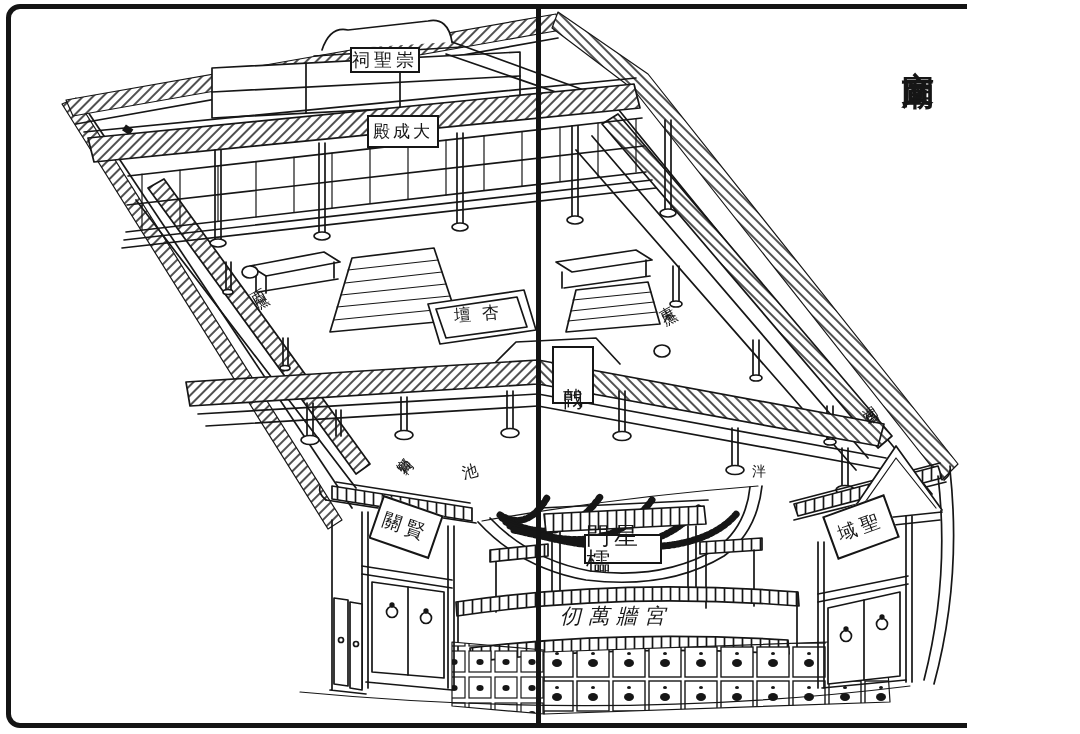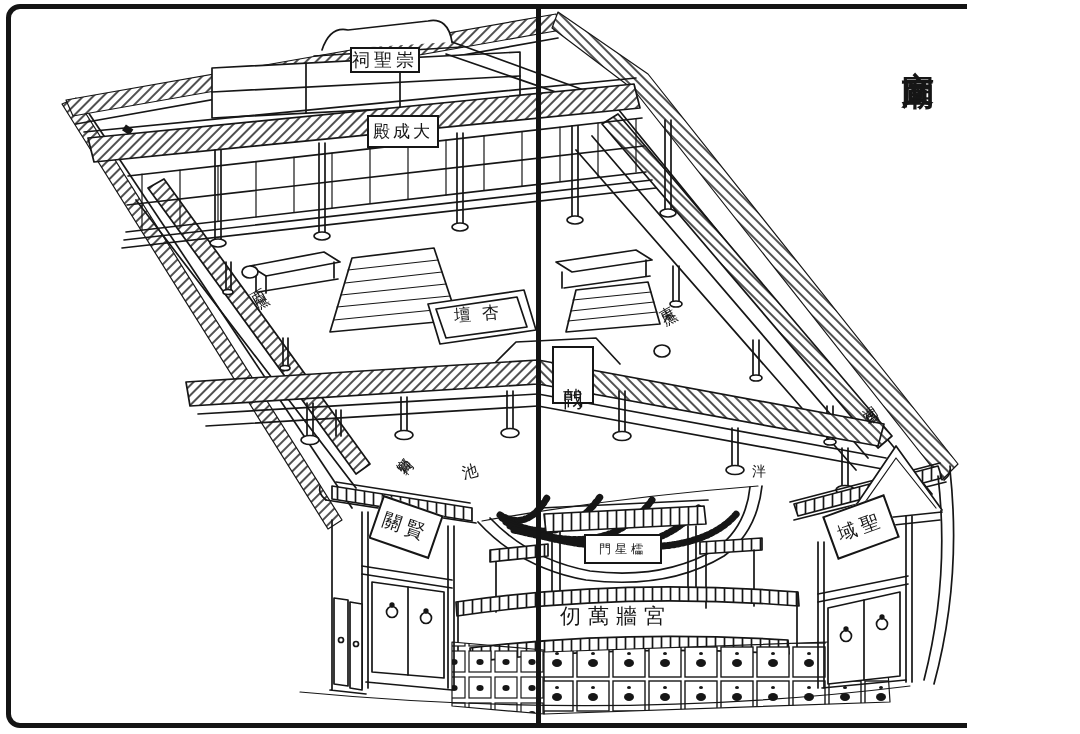--- a/index.html
+++ b/index.html
@@ -216,27 +216,27 @@
   </svg>
 
   <div class="flabel vtext title" style="left:899px;top:44px;height:130px;">文廟圖</div>
 
   <div class="plaque" style="left:350px;top:47px;width:70px;height:26px;font-size:18px;letter-spacing:4px;">祠聖崇</div>
 
   <div class="plaque" style="left:367px;top:115px;width:72px;height:33px;font-size:17px;letter-spacing:3px;border-width:2.5px;">殿成大</div>
 
   <div class="plaque vtext" style="left:552px;top:346px;width:42px;height:58px;font-size:20px;letter-spacing:3px;">戟門</div>
 
-  <div class="plaque" style="left:584px;top:534px;width:78px;height:30px;font-size:12px;letter-spacing:4px;">門星櫺</div>
+  <div class="plaque" style="left:584px;top:534px;width:78px;height:30px;font-size:24px;letter-spacing:4px;">門星櫺</div>
 
   <div class="plaque" style="left:374px;top:504px;width:64px;height:46px;font-size:19px;letter-spacing:5px;transform:rotate(19deg);">關賢</div>
 
   <div class="plaque" style="left:828px;top:504px;width:66px;height:46px;font-size:19px;letter-spacing:5px;transform:rotate(-20deg);">域聖</div>
 
-  <div class="flabel" style="left:560px;top:604px;width:130px;font-size:21px;letter-spacing:7px;white-space:nowrap;">仞萬牆宮</div>
+  <div class="flabel" style="left:560px;top:604px;width:130px;font-size:21px;letter-spacing:7px;white-space:nowrap;font-style:italic;">仞萬牆宮</div>
 
   <div class="flabel vtext" style="left:240px;top:281px;height:56px;font-size:15px;letter-spacing:4px;transform:rotate(-30deg);transform-origin:top center;">西廡</div>
 
   <div class="flabel vtext" style="left:648px;top:297px;height:56px;font-size:15px;letter-spacing:4px;transform:rotate(-30deg);transform-origin:top center;">東廡</div>
 
   <div class="flabel" style="left:454px;top:304px;font-size:17px;letter-spacing:11px;transform:rotate(-5deg);white-space:nowrap;">壇杏</div>
 
   <div class="flabel" style="left:462px;top:463px;font-size:16px;transform:rotate(-14deg);">池</div>
 
   <div class="flabel" style="left:752px;top:463px;font-size:14px;">泮</div>

